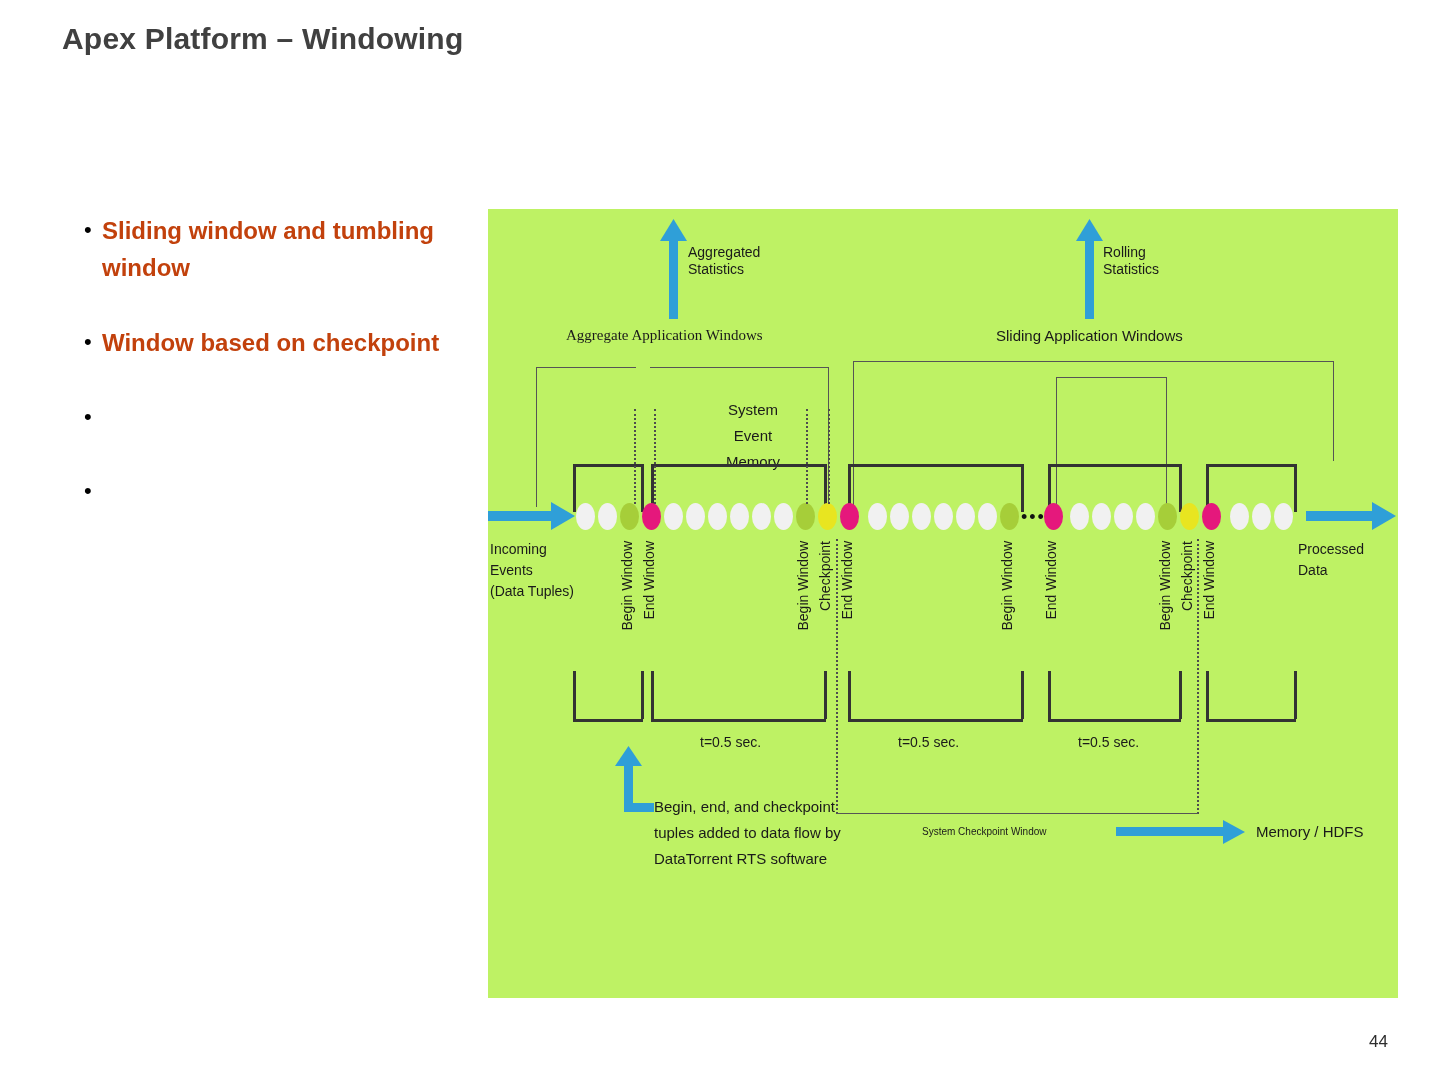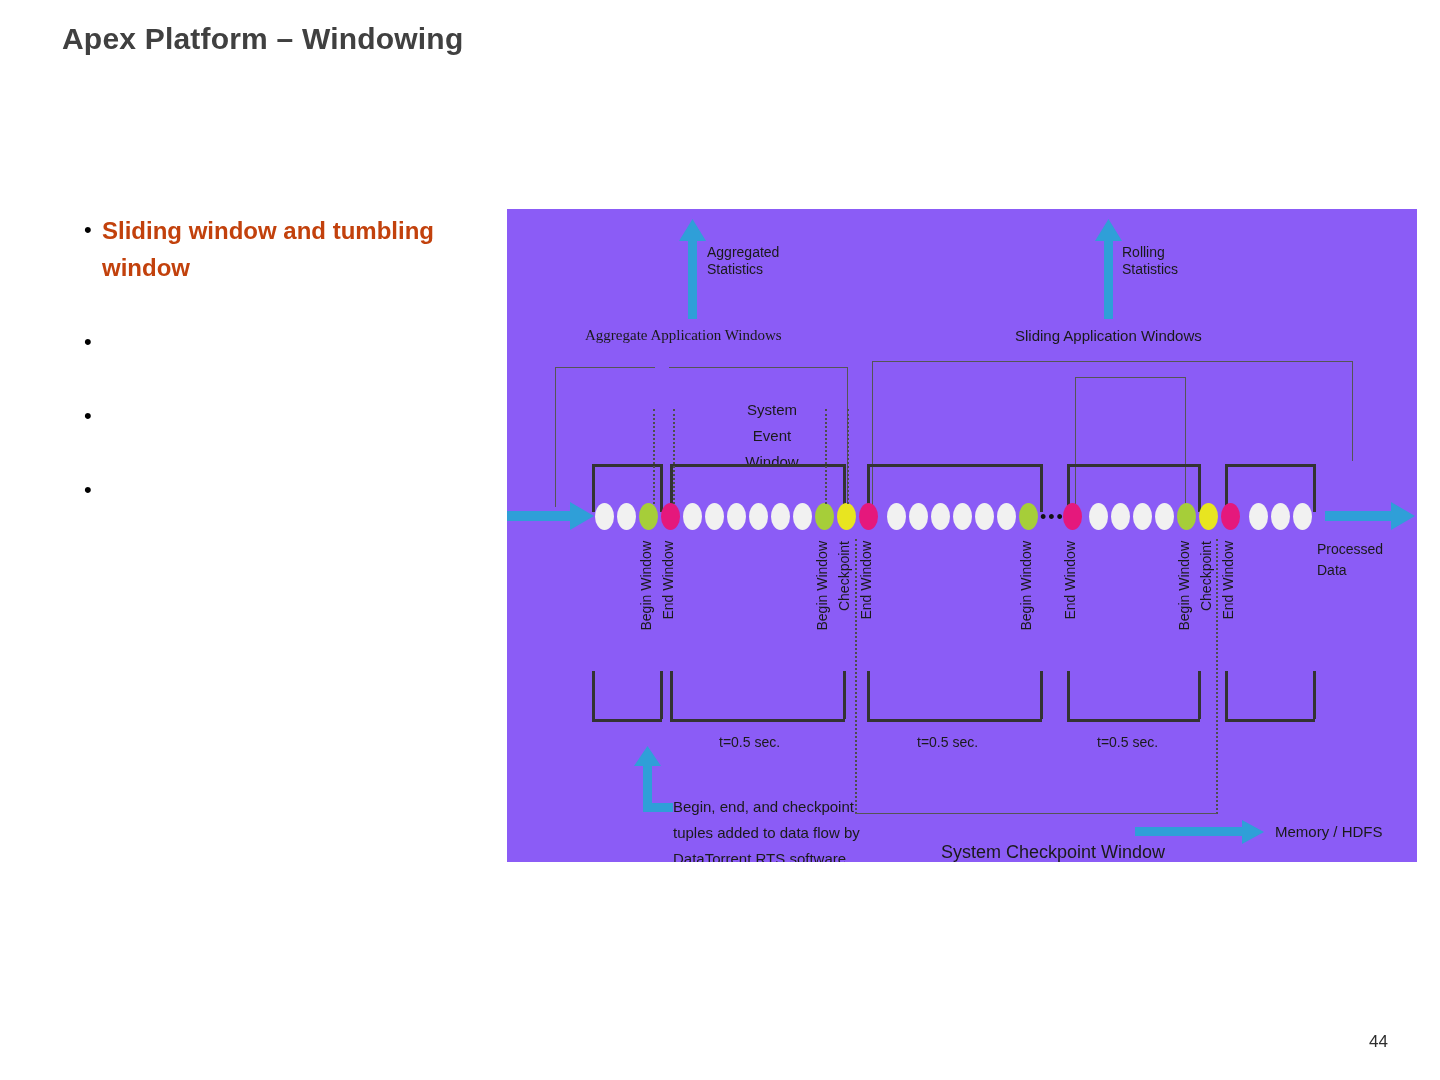--- a/index.html
+++ b/index.html
@@ -48,25 +48,25 @@
   .bullet-text {
     font-size: 24px;
     font-weight: bold;
     line-height: 37px;
     color: #c2410c;
   }
 
   
   #diagram-panel {
     position: absolute;
-    left: 507px;
+    left: 488px;
     top: 209px;
     width: 910px;
-    height: 653px;
-    background: #8b5cf6;
+    height: 789px;
+    background: #bef264;
     overflow: hidden;
   }
   .dlabel {
     position: absolute;
     font-family: "Liberation Sans", sans-serif;
     color: #1a1a1a;
     font-size: 14px;
     line-height: 17px;
     white-space: pre-line;
   }
@@ -132,20 +132,21 @@
 
 <div id="slide-title">Apex Platform – Windowing</div>
 
 <div id="bullet-list">
   <div class="bullet-item">
     <span class="bullet-dot">•</span>
     <span class="bullet-text">Sliding window and tumbling window</span>
   </div>
   <div class="bullet-item">
     <span class="bullet-dot">•</span>
+    <span class="bullet-text">Window based on checkpoint</span>
   </div>
   <div class="bullet-item">
     <span class="bullet-dot">•</span>
   </div>
   <div class="bullet-item">
     <span class="bullet-dot">•</span>
   </div>
 </div>
 
 <div id="diagram-panel">
@@ -175,21 +176,21 @@
 
   <div class="hline-thin" style="left:365px; top:152px; width:480px;"></div>
   <div class="vline-thin" style="left:365px; top:152px; height:146px;"></div>
   <div class="vline-thin" style="left:845px; top:152px; height:100px;"></div>
   <div class="hline-thin" style="left:568px; top:168px; width:110px;"></div>
   <div class="vline-thin" style="left:568px; top:168px; height:130px;"></div>
   <div class="vline-thin" style="left:678px; top:168px; height:130px;"></div>
 
   <div class="dlabel" style="left:215px; top:188px; text-align:center; width:100px; line-height:26px; font-size:15px;">System
 Event
-Window</div>
+Memory</div>
 
   <div class="hline" style="left:85px; top:255px; width:70px; border-top-width:3px;"></div>
   <div class="vline" style="left:85px; top:255px; height:48px; border-left-width:3px;"></div>
   <div class="vline" style="left:153px; top:255px; height:48px; border-left-width:3px;"></div>
 
   <div class="hline" style="left:163px; top:255px; width:175px; border-top-width:3px;"></div>
   <div class="vline" style="left:163px; top:255px; height:48px; border-left-width:3px;"></div>
   <div class="vline" style="left:336px; top:255px; height:48px; border-left-width:3px;"></div>
 
   <div class="hline" style="left:360px; top:255px; width:175px; border-top-width:3px;"></div>
@@ -277,39 +278,42 @@
   <div class="dlabel vert" style="left:153px; top:332px;">End Window</div>
   <div class="dlabel vert" style="left:307px; top:332px;">Begin Window</div>
   <div class="dlabel vert" style="left:329px; top:332px;">Checkpoint</div>
   <div class="dlabel vert" style="left:351px; top:332px;">End Window</div>
   <div class="dlabel vert" style="left:511px; top:332px;">Begin Window</div>
   <div class="dlabel vert" style="left:555px; top:332px;">End Window</div>
   <div class="dlabel vert" style="left:669px; top:332px;">Begin Window</div>
   <div class="dlabel vert" style="left:691px; top:332px;">Checkpoint</div>
   <div class="dlabel vert" style="left:713px; top:332px;">End Window</div>
 
+  <div class="dlabel" style="left:2px; top:330px; width:110px; line-height:21px;">Incoming
+Events
+(Data Tuples)</div>
   <div class="dlabel" style="left:810px; top:330px; width:110px; line-height:21px;">Processed
 Data</div>
 
   <div class="dlabel" style="left:212px; top:525px;">t=0.5 sec.</div>
   <div class="dlabel" style="left:410px; top:525px;">t=0.5 sec.</div>
   <div class="dlabel" style="left:590px; top:525px;">t=0.5 sec.</div>
 
   <div class="bluebar" style="left:136px; top:555px; width:9px; height:48px;"></div>
   <div class="bluebar" style="left:136px; top:594px; width:30px; height:9px;"></div>
   <svg style="position:absolute; left:127px; top:537px;" width="27" height="20" viewBox="0 0 27 20">
     <polygon points="13.5,0 27,20 0,20" fill="#2f9fd8"></polygon>
   </svg>
   <div class="dlabel" style="left:166px; top:585px; width:210px; line-height:26px; font-size:15px;">Begin, end, and checkpoint
 tuples added to data flow by
 DataTorrent RTS software</div>
 
   <div class="hline-thin" style="left:348px; top:604px; width:362px;"></div>
 
-  <div class="dlabel" style="left:434px; top:614px; font-size:18px;margin-top:21px;">System Checkpoint Window</div>
+  <div class="dlabel" style="left:434px; top:614px; font-size:10px;">System Checkpoint Window</div>
 
   <div class="bluebar" style="left:628px; top:618px; width:110px; height:9px;"></div>
   <svg style="position:absolute; left:735px; top:611px;" width="22" height="24" viewBox="0 0 22 24">
     <polygon points="0,0 22,12 0,24" fill="#2f9fd8"></polygon>
   </svg>
   <div class="dlabel" style="left:768px; top:614px; font-size:15px;">Memory / HDFS</div>
 
 </div>
 
 <div id="page-number">44</div>

